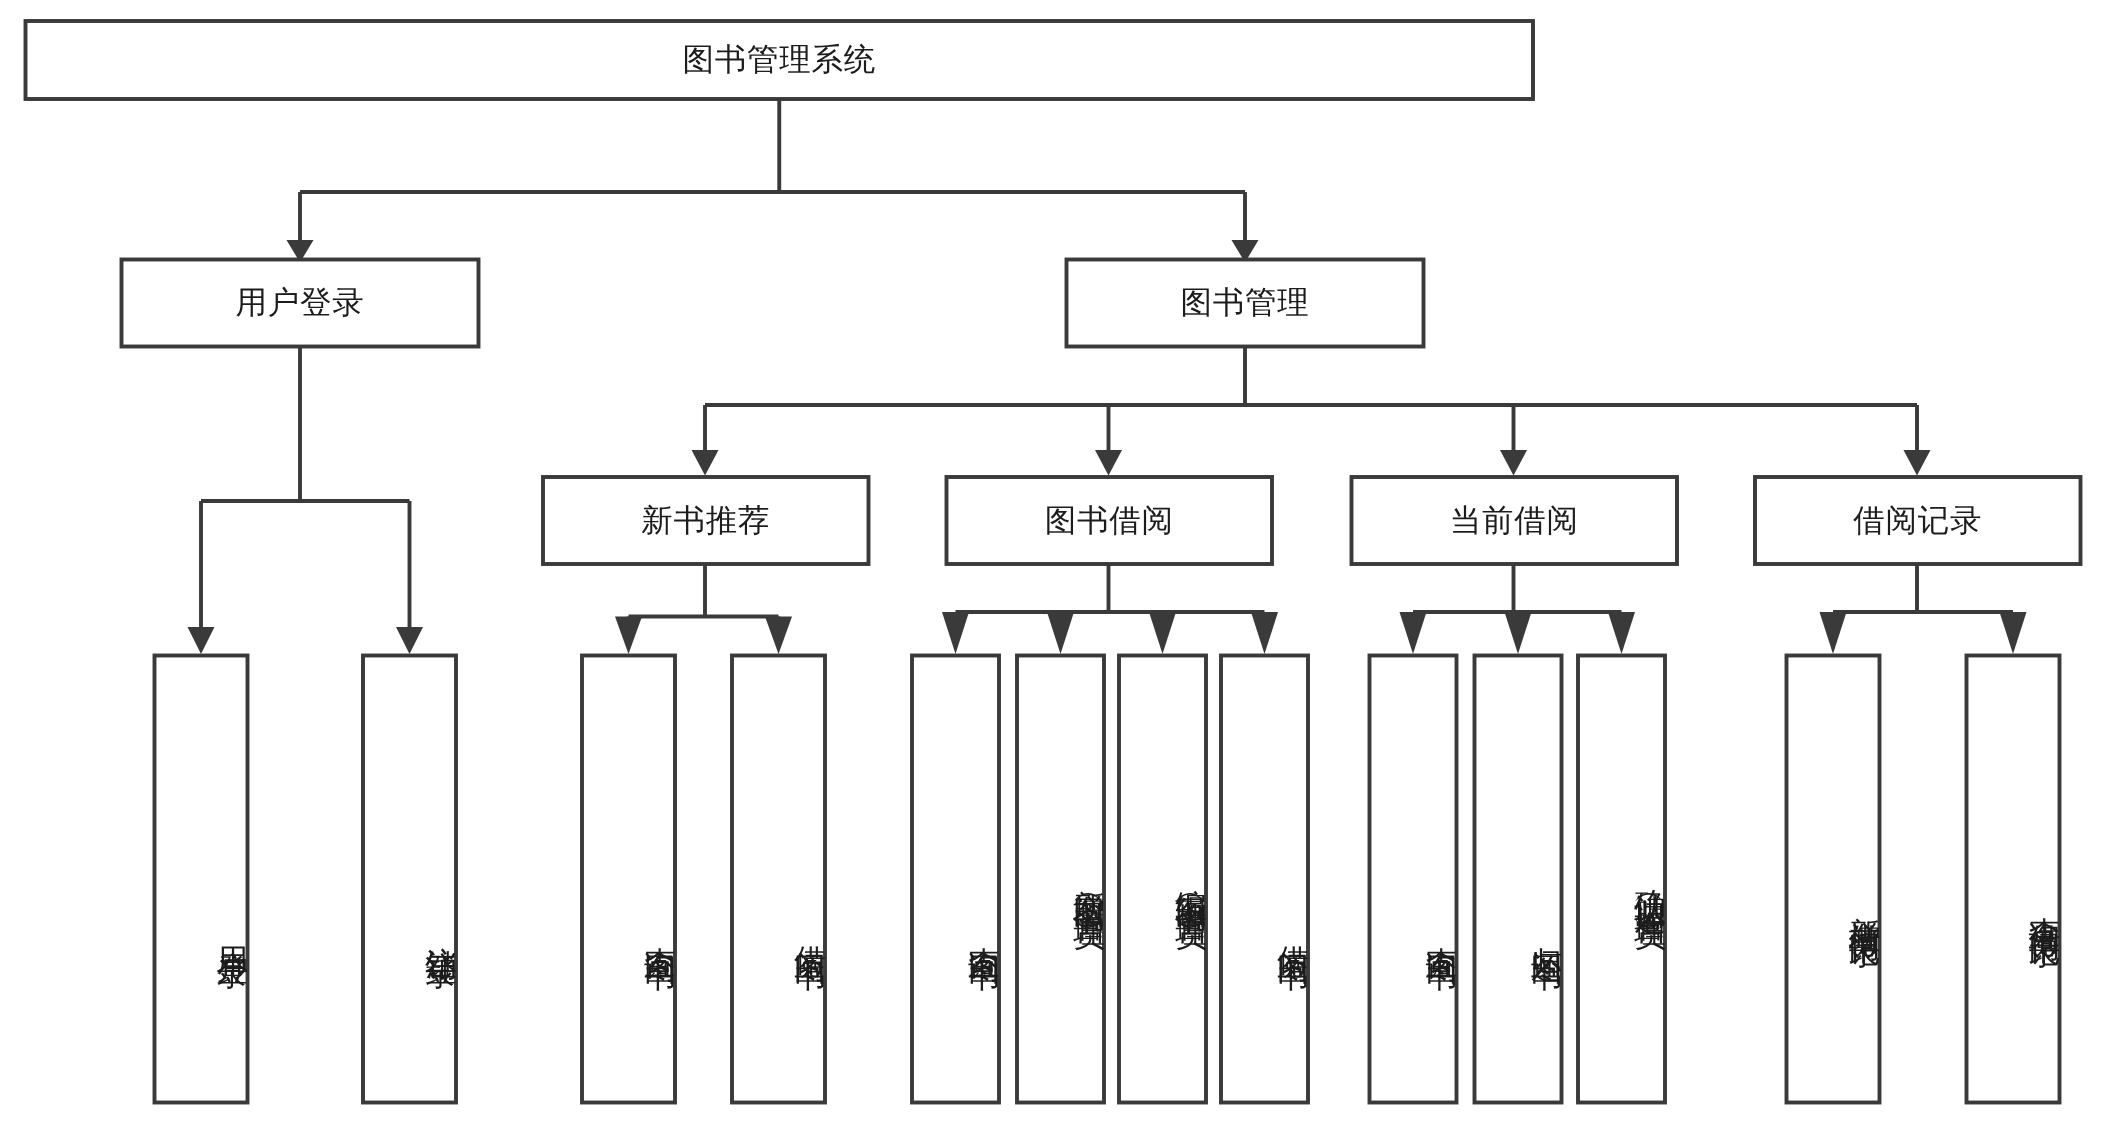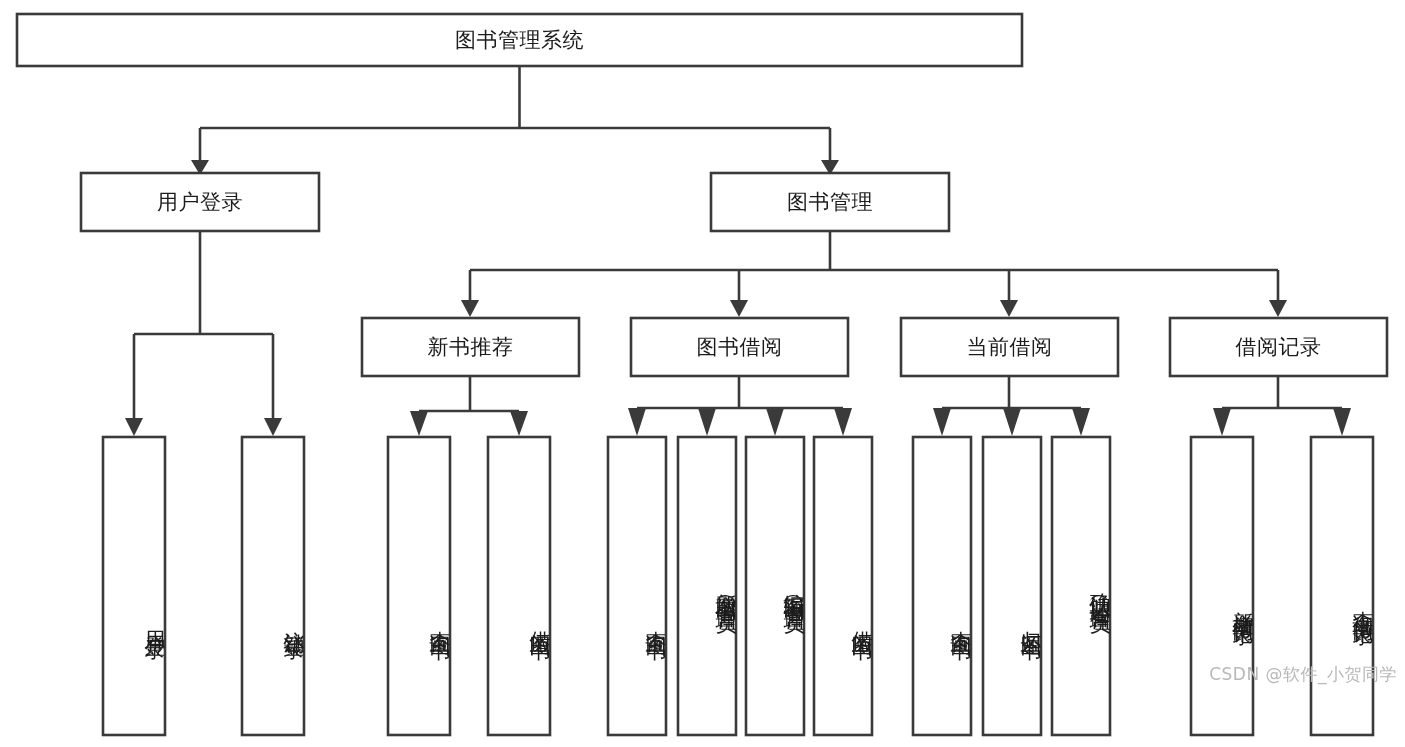--- a/index.html
+++ b/index.html
@@ -218,14 +218,13 @@
   <div class="vert-text-wrap" style="left:746px; top:443px; width:58px; height:292px;">编辑图书（管理员）</div>
   <div class="vert-text-wrap" style="left:814px; top:505px; width:58px; height:230px;">借阅图书</div>
 
   <div class="vert-text-wrap" style="left:913px; top:505px; width:58px; height:230px;">查询图书</div>
   <div class="vert-text-wrap" style="left:983px; top:505px; width:58px; height:230px;">归还图书</div>
   <div class="vert-text-wrap" style="left:1052px; top:443px; width:58px; height:292px;">确认归还（管理员）</div>
 
   <div class="vert-text-wrap" style="left:1191px; top:470px; width:62px; height:265px;">新增借阅记录</div>
   <div class="vert-text-wrap" style="left:1311px; top:470px; width:62px; height:265px;">查询借阅记录</div>
 
-  <div class="watermark">CSDN @软件_小贺同学</div>
 </div>
 
 </body></html>

